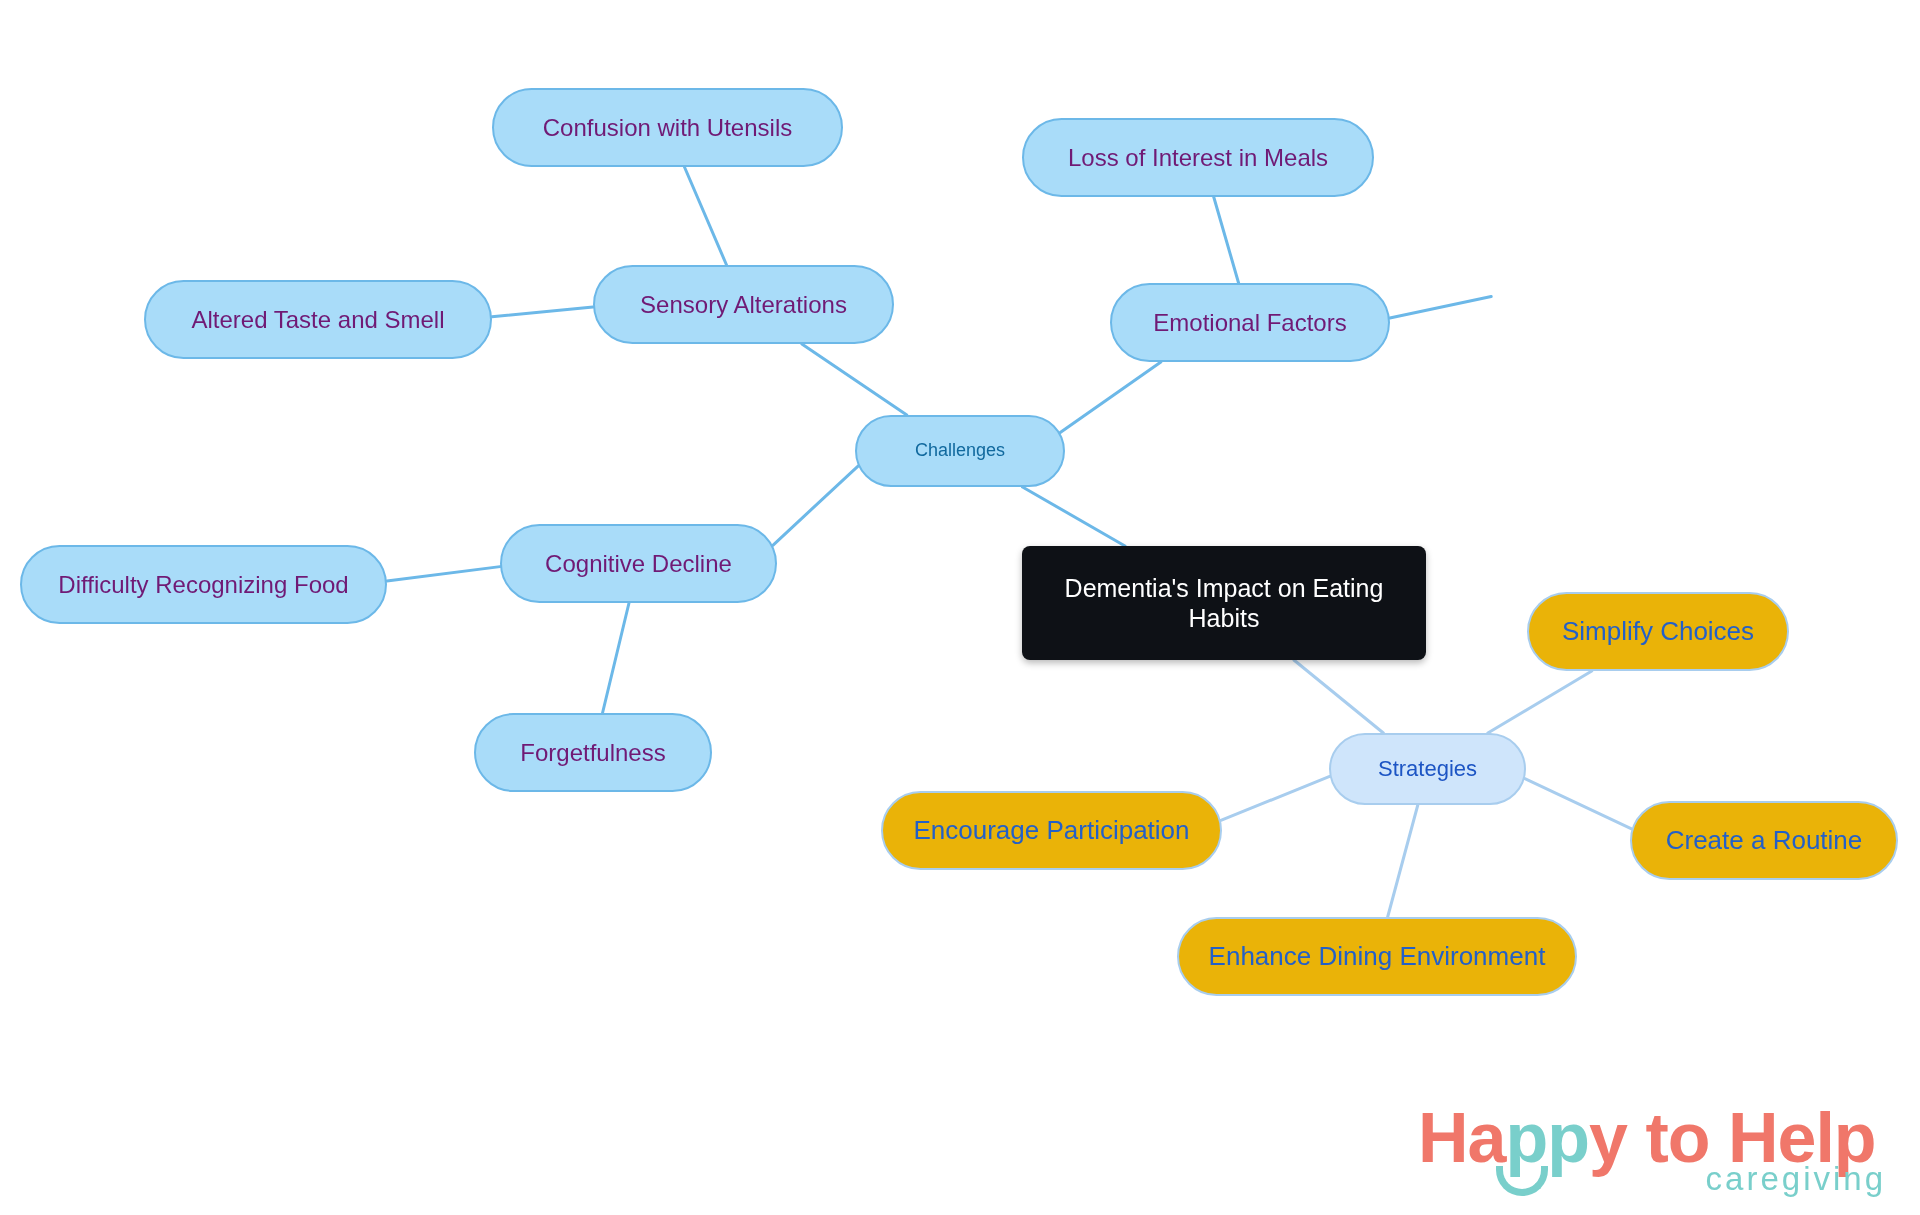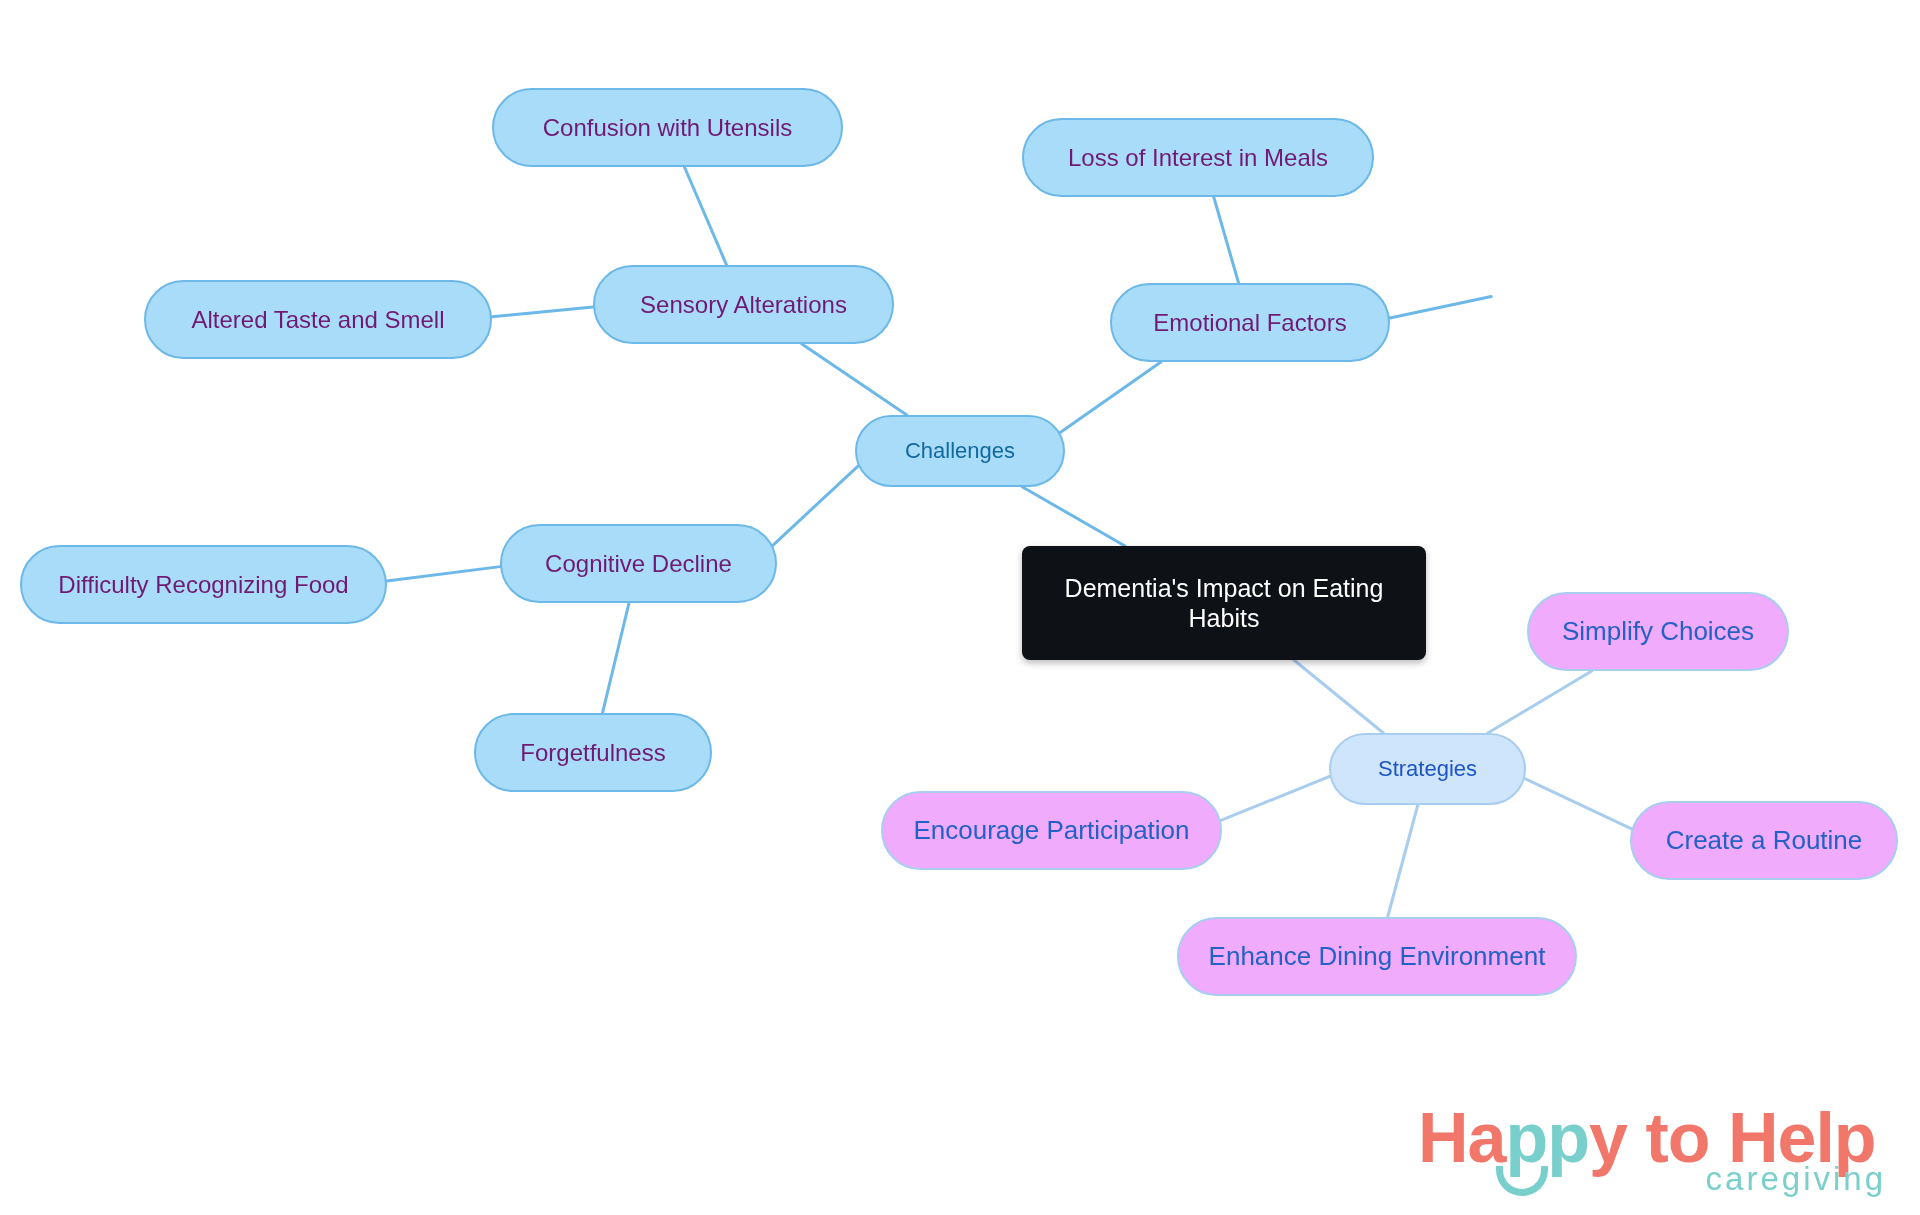--- a/index.html
+++ b/index.html
@@ -43,36 +43,36 @@
     color: #ffffff;
     border: none;
     font-size: 25px;
     border-radius: 8px;
     box-shadow: 0 3px 7px rgba(0,0,0,0.28);
   }
   .node.challenges {
     background: #a9dcf9;
     border: 2px solid #6cb8e8;
     color: #11699e;
-    font-size: 22px;
+    font-size: 18px;
   }
   .node.challenges-leaf {
     background: #a9dcf9;
     border: 2px solid #6cb8e8;
     color: #701a75;
     font-size: 24px;
   }
   .node.strategies {
     background: #cfe5fb;
     border: 2px solid #a8cdee;
     color: #1d55c4;
     font-size: 22px;
   }
   .node.strategies-leaf {
-    background: #f0abfc;
+    background: #eab308;
     border: 2px solid #a8cdee;
     color: #2360c8;
     font-size: 26px;
   }
   
   #logo {
     position: absolute;
     left: 1418px;
     top: 1098px;
     width: 470px;

